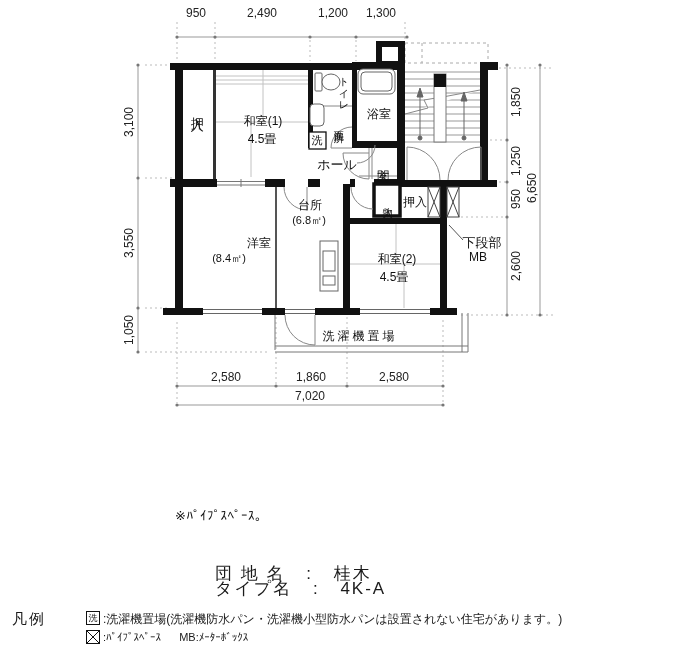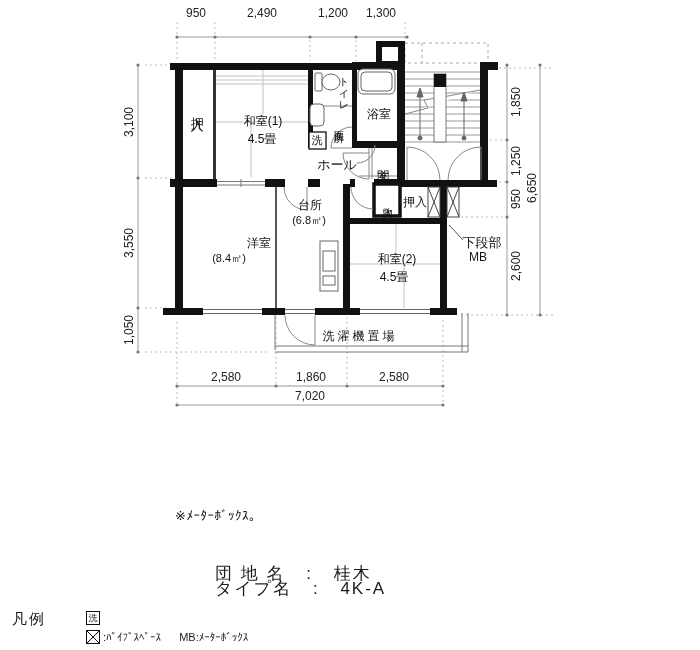--- a/index.html
+++ b/index.html
@@ -282,37 +282,38 @@
 <div class="lbl ctr vert" style="left:387px;top:200px;font-size:10px;letter-spacing:0;">物入</div>
 <div class="lbl ctr" style="left:415px;top:202px;font-size:12px;">押入</div>
 <div class="lbl ctr" style="left:482px;top:243px;font-size:13px;">下段部</div>
 <div class="lbl ctr" style="left:478px;top:257px;font-size:12px;">MB</div>
 <div class="lbl room ctr" style="left:229px;top:243px;margin-left:30px;">洋室</div>
 <div class="lbl small ctr" style="left:229px;top:259px;">(8.4㎡)</div>
 <div class="lbl room ctr" style="left:397px;top:259px;">和室(2)</div>
 <div class="lbl room ctr" style="left:394px;top:277px;">4.5畳</div>
 <div class="lbl room ctr" style="left:360px;top:336px;letter-spacing:3px;">洗濯機置場</div>
 
-<div class="lbl note" style="left:175px;top:509px;">※ﾒｰﾀｰﾎﾞｯｸｽ。</div>
+<div class="lbl note" style="left:175px;top:509px;">※ﾊﾟｲﾌﾟｽﾍﾟｰｽ。</div>
 
 <div class="title-line" style="left:215px;top:562px;">
   <span>団 地 名</span><span class="gap"></span>
   <span>:</span><span class="gap"></span>
   <span>桂木</span>
 </div>
 <div class="title-line" style="left:215px;top:577px;">
   <span>タイプ名</span><span class="gap"></span>
   <span>:</span><span class="gap"></span>
   <span>4K-A</span>
 </div>
 
 <div class="legend-head" style="left:12px;top:610px;">凡例</div>
 <div class="legend-box" style="left:86px;top:611px;">
   <span>洗</span>
 </div>
+<div class="legend-text" style="left:103px;top:611px;">:洗濯機置場(洗濯機防水パン・洗濯機小型防水パンは設置されない住宅があります。)</div>
 <div class="legend-box" style="left:86px;top:630px;">
   <svg width="12" height="12" viewBox="0 0 12 12">
     <line x1="0" y1="0" x2="12" y2="12" stroke="#111" stroke-width="1"></line>
     <line x1="12" y1="0" x2="0" y2="12" stroke="#111" stroke-width="1"></line>
   </svg>
 </div>
 <div class="legend-text2" style="left:103px;top:631px;">
   <span>:ﾊﾟｲﾌﾟｽﾍﾟｰｽ</span>
   <span style="display:inline-block;width:12px;"></span>
   <span>MB:ﾒｰﾀｰﾎﾞｯｸｽ</span>

